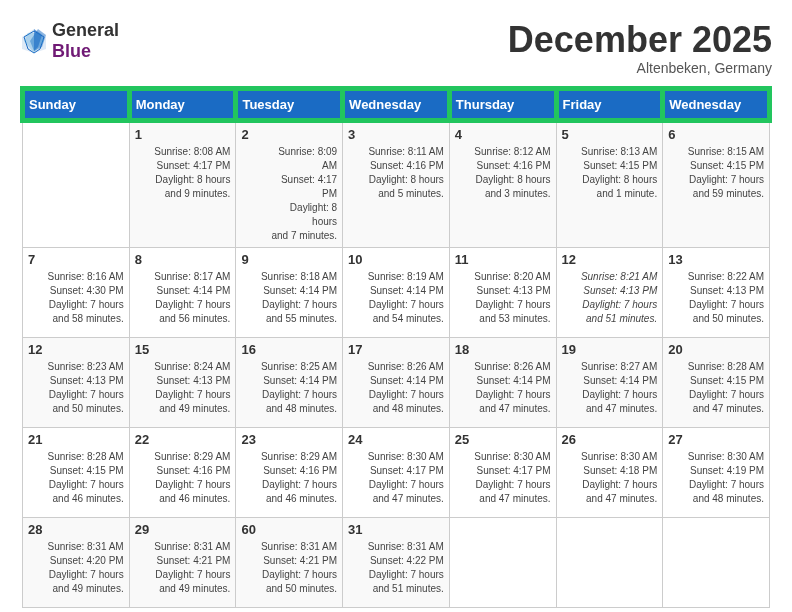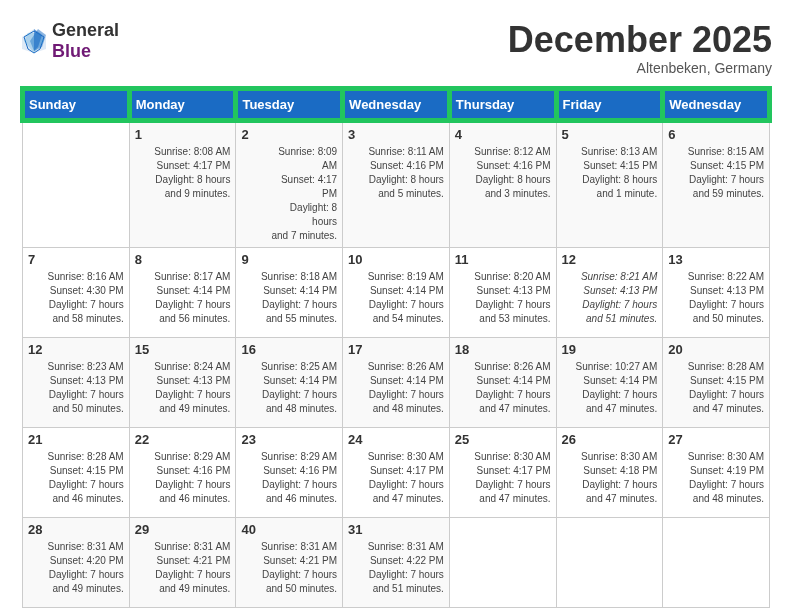--- a/index.html
+++ b/index.html
@@ -253,21 +253,21 @@
         </td>
         <td>
           <div class="day-number">18</div>
           <div class="day-info" style="white-space: pre-line;">Sunrise: 8:26 AM
 Sunset: 4:14 PM
 Daylight: 7 hours
 and 47 minutes.</div>
         </td>
         <td>
           <div class="day-number">19</div>
-          <div class="day-info" style="white-space: pre-line;">Sunrise: 10:27 AM
+          <div class="day-info" style="white-space: pre-line;">Sunrise: 8:27 AM
 Sunset: 4:14 PM
 Daylight: 7 hours
 and 47 minutes.</div>
         </td>
         <td>
           <div class="day-number">20</div>
           <div class="day-info" style="white-space: pre-line;">Sunrise: 8:28 AM
 Sunset: 4:15 PM
 Daylight: 7 hours
 and 47 minutes.</div>
@@ -333,21 +333,21 @@
 and 49 minutes.</div>
         </td>
         <td>
           <div class="day-number">29</div>
           <div class="day-info" style="white-space: pre-line;">Sunrise: 8:31 AM
 Sunset: 4:21 PM
 Daylight: 7 hours
 and 49 minutes.</div>
         </td>
         <td>
-          <div class="day-number">40</div>
+          <div class="day-number">60</div>
           <div class="day-info" style="white-space: pre-line;">Sunrise: 8:31 AM
 Sunset: 4:21 PM
 Daylight: 7 hours
 and 50 minutes.</div>
         </td>
         <td>
           <div class="day-number">31</div>
           <div class="day-info" style="white-space: pre-line;">Sunrise: 8:31 AM
 Sunset: 4:22 PM
 Daylight: 7 hours

